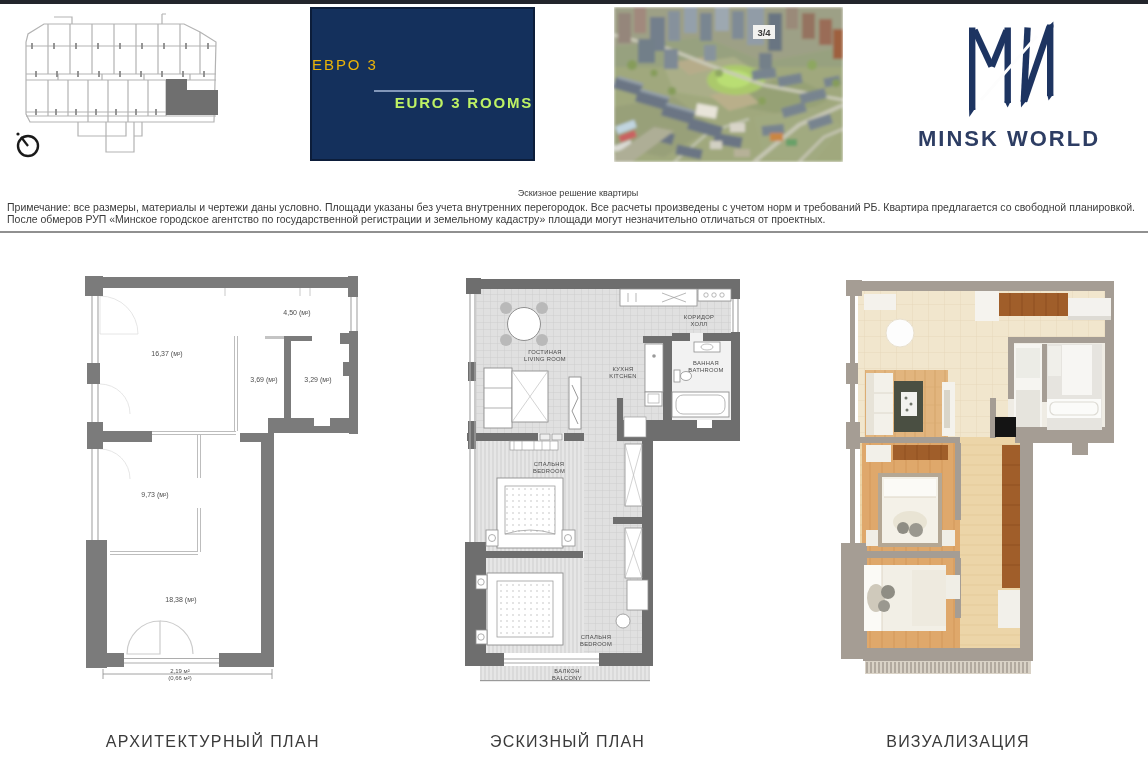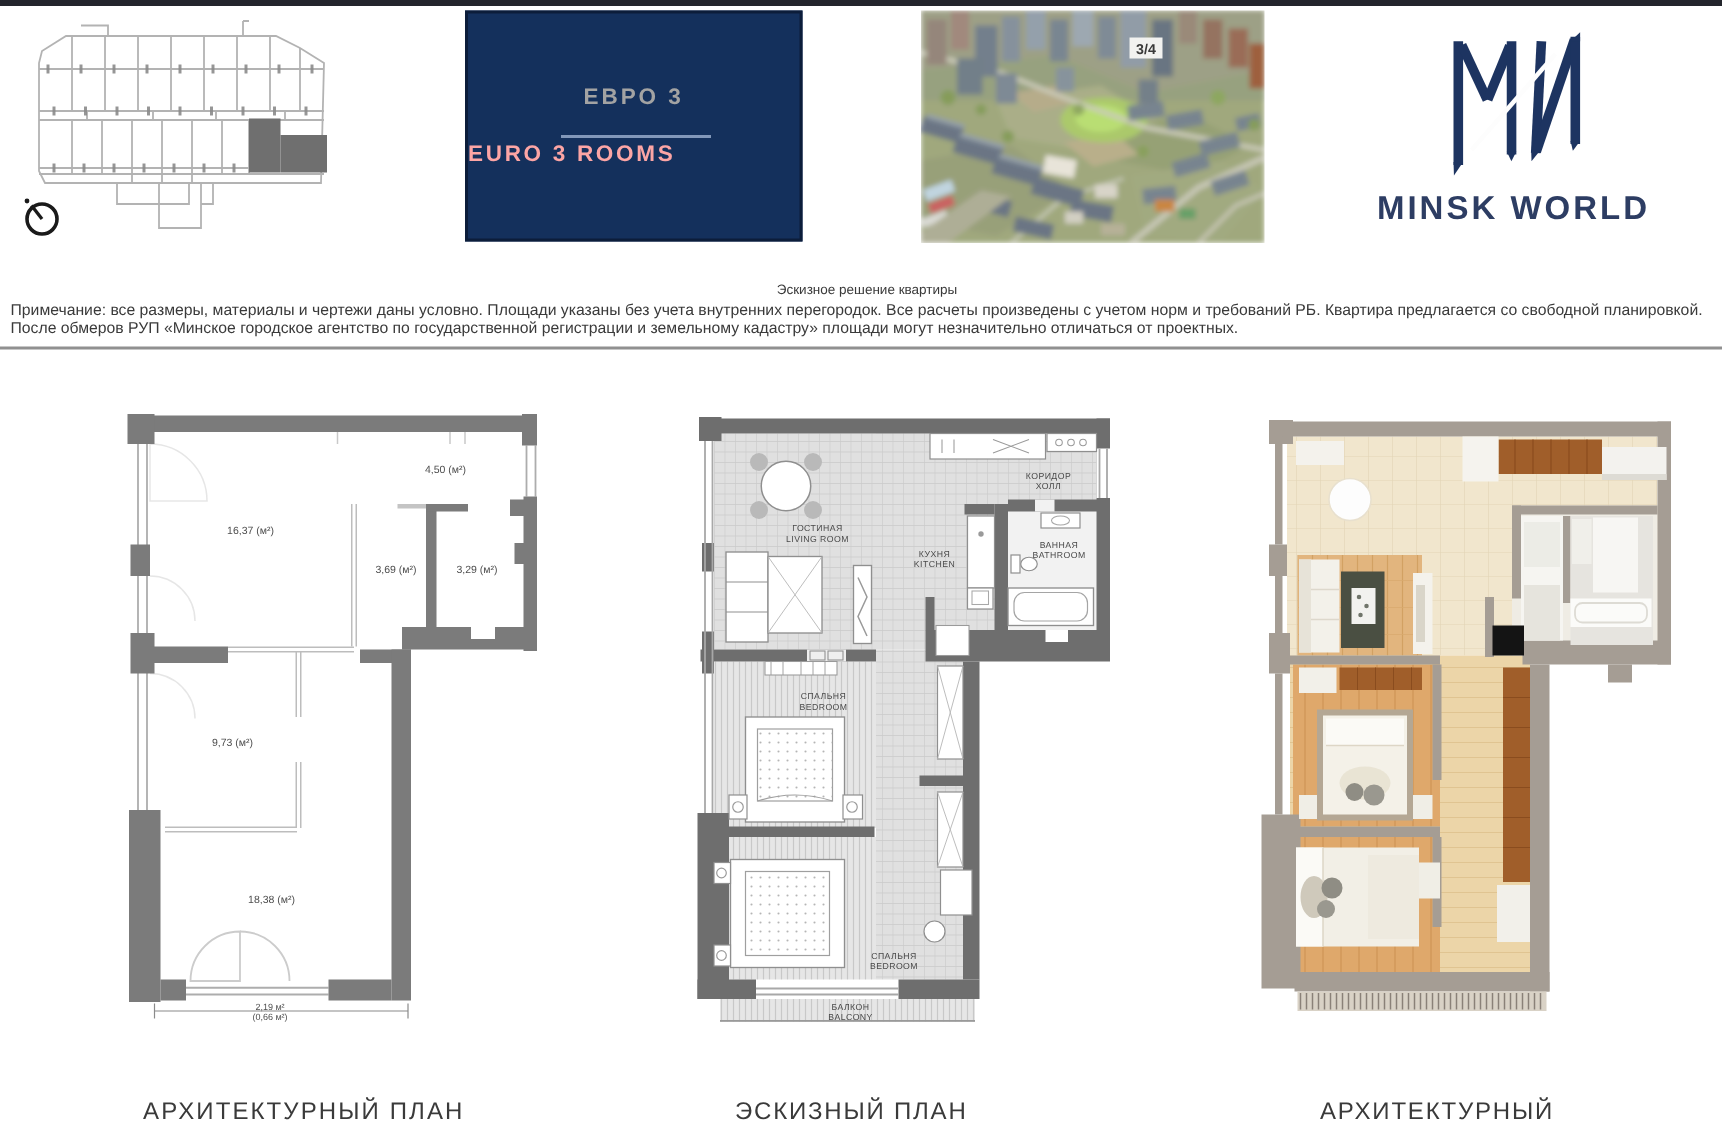--- a/index.html
+++ b/index.html
@@ -42,25 +42,25 @@
   <g transform="translate(0,118)">
     <circle cx="14" cy="16" r="10" fill="none" stroke="#1a1a1a" stroke-width="2.4"></circle>
     <line x1="14" y1="16" x2="7" y2="7" stroke="#1a1a1a" stroke-width="2.2"></line>
     <circle cx="4" cy="4" r="1.6" fill="#1a1a1a"></circle>
   </g>
 </svg>
 </div>
 
 <div class="abs" style="left:310px;top:7px;width:225px;height:154px;background:#14305c;border:2px solid #0c1d3a;box-sizing:border-box;">
 
-  <div class="abs" style="left:0;top:47px;width:100%;text-align:center;color:#a3a3a3;font-size:15px;font-weight:bold;letter-spacing:2px;">ЕВРО 3</div>
+  <div class="abs" style="left:0;top:47px;width:100%;text-align:left;color:#eab308;font-size:15px;font-weight:normal;letter-spacing:2px;">ЕВРО 3</div>
 
   <div class="abs" style="left:62px;top:81px;width:100px;height:2px;background:#8297b9;"></div>
 
-  <div class="abs" style="left:0;top:85px;width:100%;text-align:left;color:#fca5a5;font-size:15px;font-weight:bold;letter-spacing:1.8px;">EURO 3 ROOMS</div>
+  <div class="abs" style="left:0;top:85px;width:100%;text-align:right;color:#bef264;font-size:15px;font-weight:bold;letter-spacing:1.8px;">EURO 3 ROOMS</div>
 </div>
 
 <div class="abs" style="left:614px;top:7px;width:199px;height:155px;">
 <svg width="229" height="155" viewBox="0 0 229 155">
   <defs>
     <filter id="blurall" x="-10%" y="-10%" width="120%" height="120%">
           <feGaussianBlur stdDeviation="1.6"></feGaussianBlur>
         </filter>
   </defs>
   <g filter="url(#blurall)">
@@ -642,17 +642,17 @@
 
   <rect x="998" y="590" width="22" height="38" fill="#f2f0ea"></rect>
 
   <g>
     <rect x="865" y="661" width="166" height="13" fill="#d9d2c6"></rect>
     <path d="M867 662 L867 673 M871 662 L871 673 M875 662 L875 673 M879 662 L879 673 M883 662 L883 673 M887 662 L887 673 M891 662 L891 673 M895 662 L895 673 M899 662 L899 673 M903 662 L903 673 M907 662 L907 673 M911 662 L911 673 M915 662 L915 673 M919 662 L919 673 M923 662 L923 673 M927 662 L927 673 M931 662 L931 673 M935 662 L935 673 M939 662 L939 673 M943 662 L943 673 M947 662 L947 673 M951 662 L951 673 M955 662 L955 673 M959 662 L959 673 M963 662 L963 673 M967 662 L967 673 M971 662 L971 673 M975 662 L975 673 M979 662 L979 673 M983 662 L983 673 M987 662 L987 673 M991 662 L991 673 M995 662 L995 673 M999 662 L999 673 M1003 662 L1003 673 M1007 662 L1007 673 M1011 662 L1011 673 M1015 662 L1015 673 M1019 662 L1019 673 M1023 662 L1023 673 M1027 662 L1027 673" stroke="#8a8178" stroke-width="1"></path>
   </g>
 </svg>
 </div>
 
-<div class="abs" style="left:85px;top:733px;width:235px;text-align:center;font-size:16px;letter-spacing:1.4px;color:#3a3a3a;">АРХИТЕКТУРНЫЙ ПЛАН</div>
+<div class="abs" style="left:85px;top:733px;width:235px;text-align:right;font-size:16px;letter-spacing:1.4px;color:#3a3a3a;">АРХИТЕКТУРНЫЙ ПЛАН</div>
 
 <div class="abs" style="left:490px;top:733px;width:180px;text-align:left;font-size:16px;letter-spacing:1.2px;color:#3a3a3a;">ЭСКИЗНЫЙ ПЛАН</div>
 
-<div class="abs" style="left:873px;top:733px;width:170px;text-align:center;font-size:16px;letter-spacing:1.2px;color:#3a3a3a;">АРХИТЕКТУРНЫЙ</div>
+<div class="abs" style="left:873px;top:733px;width:170px;text-align:center;font-size:16px;letter-spacing:1.2px;color:#3a3a3a;">ВИЗУАЛИЗАЦИЯ</div>
 
 </body></html>

